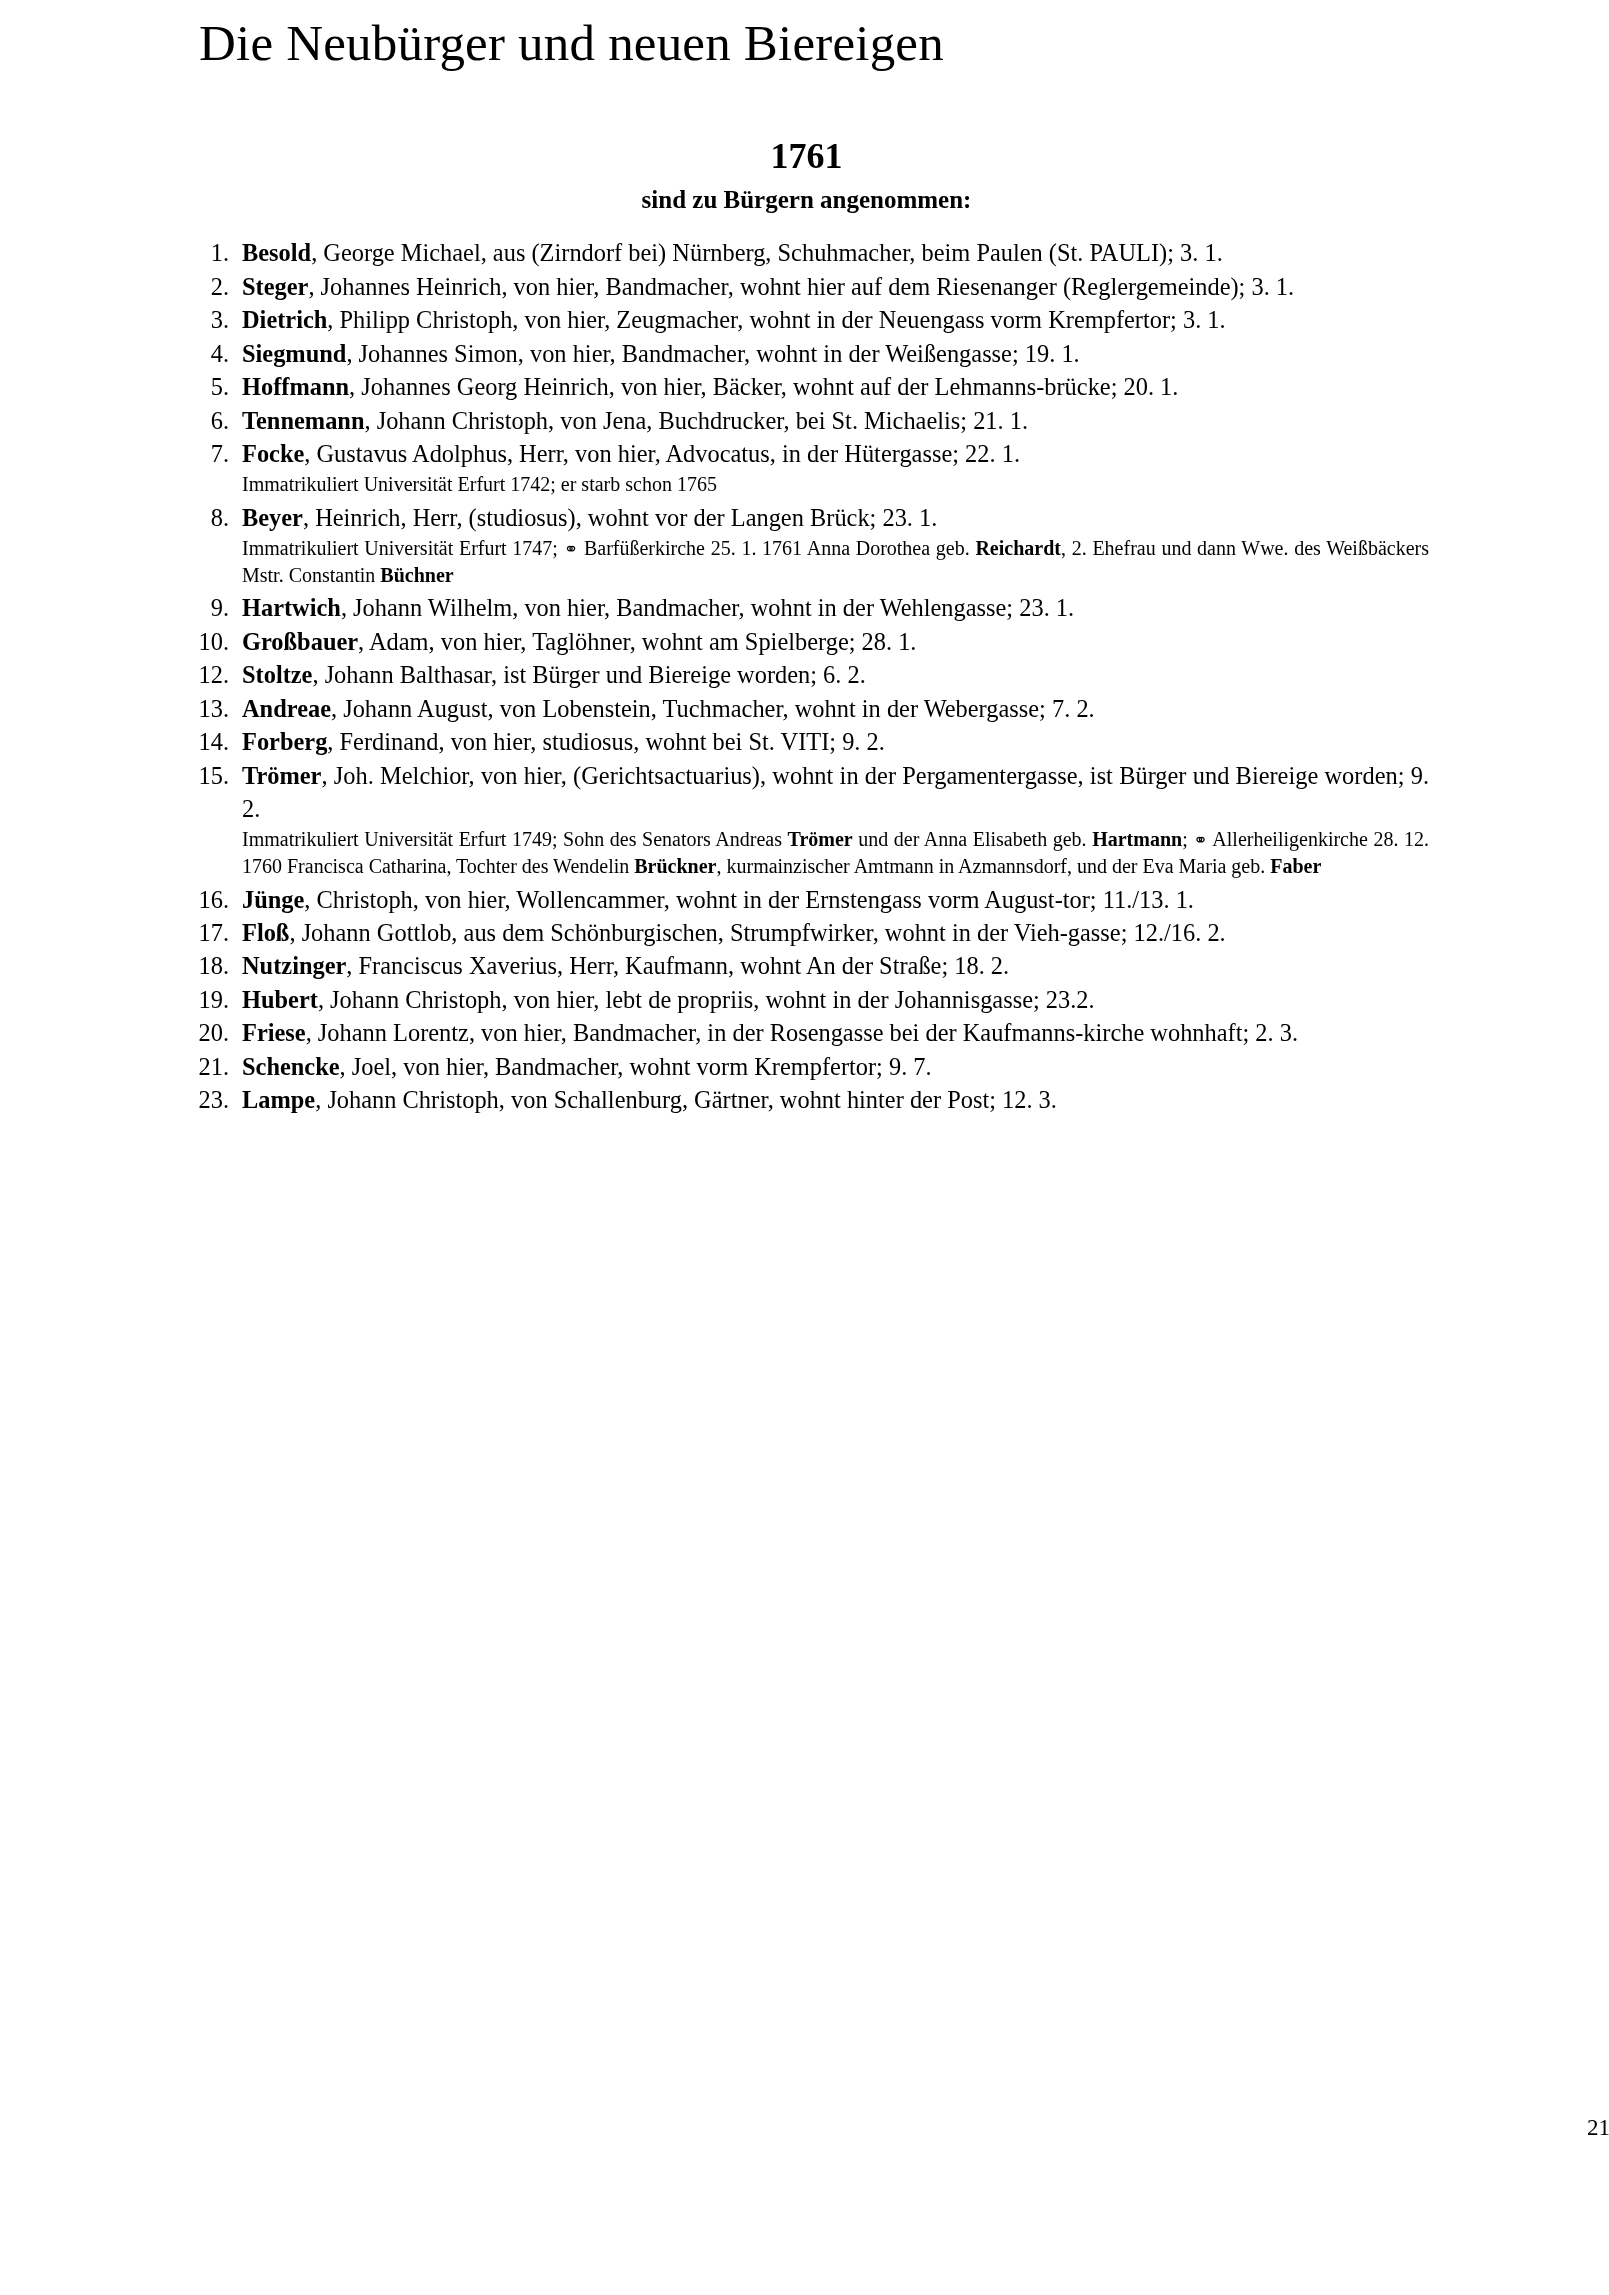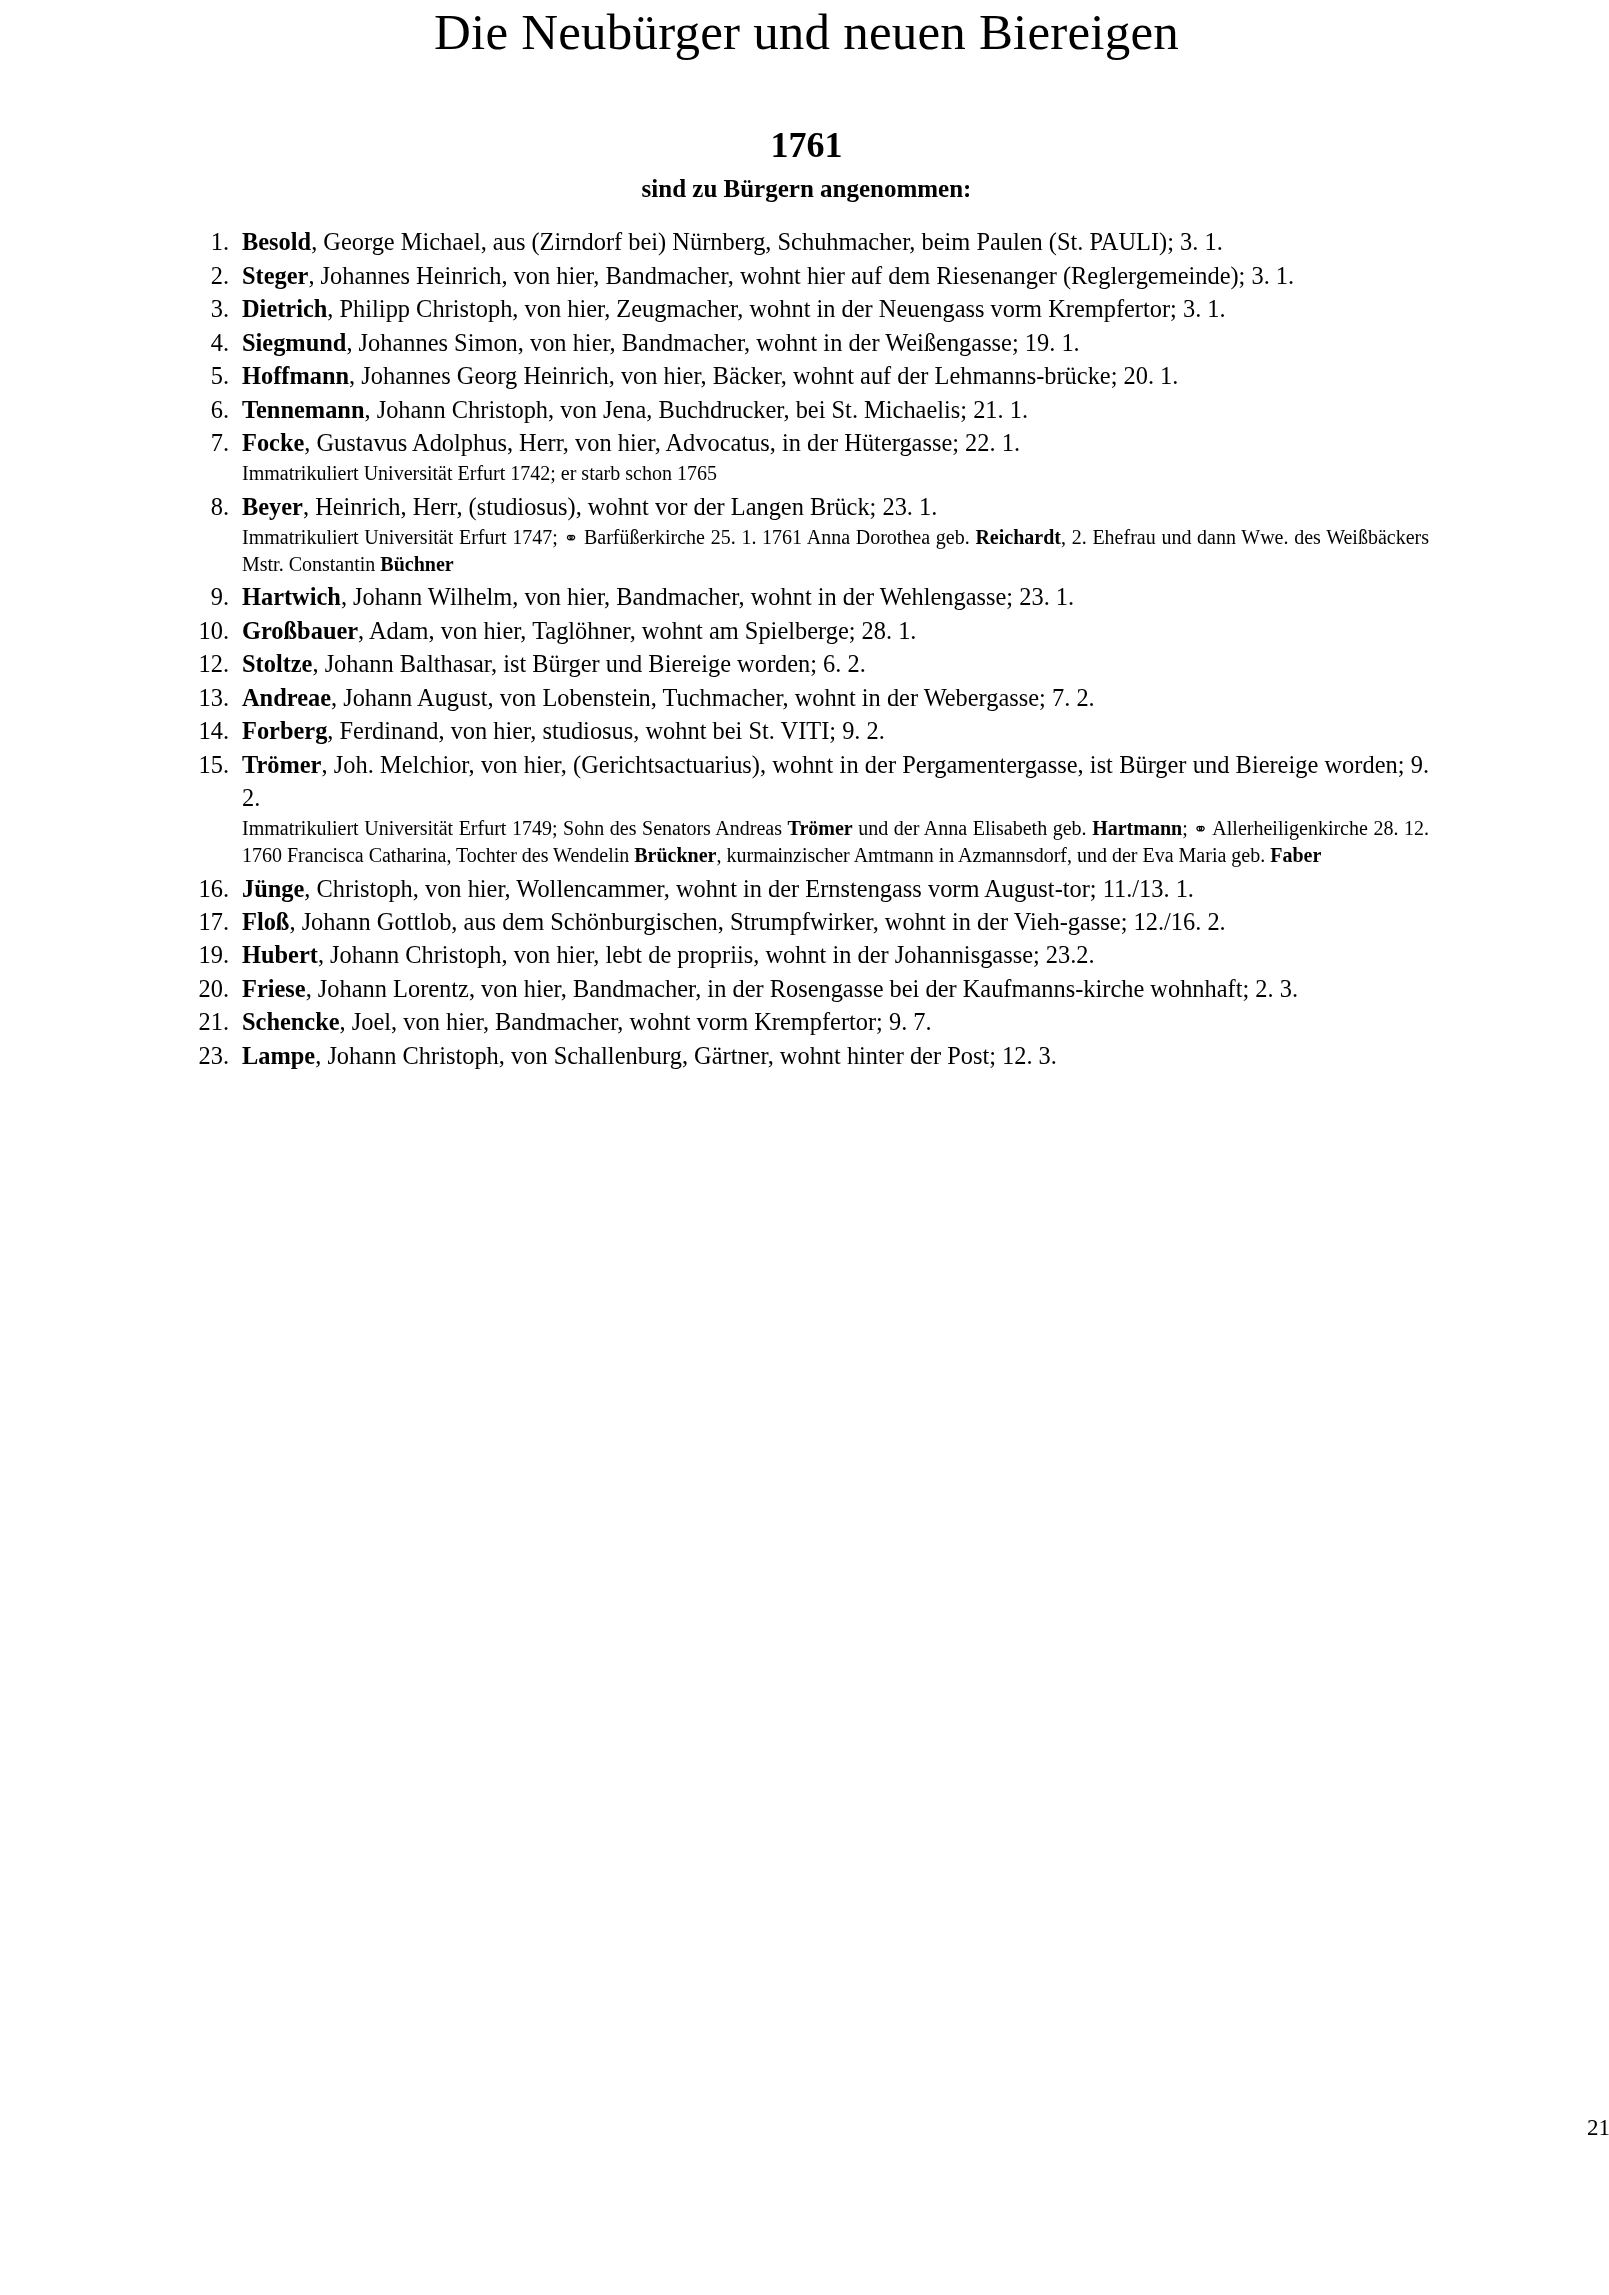--- a/index.html
+++ b/index.html
@@ -24,25 +24,24 @@
   }
   .content {
     position: absolute;
     left: 184px;
     top: 0;
     width: 1245px;
   }
 
   
   .doc-title {
-    text-align: center;
     font-size: 51px;
     line-height: 1.1;
     font-weight: normal;
-    margin: 4px;
+    margin: 15px;
     letter-spacing: 0.2px;
   }
   .year-block {
     text-align: center;
     margin-top: 66px;
   }
   .year-heading {
     font-size: 36px;
     font-weight: bold;
     line-height: 1.1;
@@ -187,20 +186,24 @@
         </li>
         <li class="entry">
           <span class="entry-num">16.</span>
           <span class="entry-text"><span class="surname">Jünge</span><span>, Christoph, von hier, Wollencammer, wohnt in der Ernstengass vorm August-tor; 11./13. 1.</span></span>
         </li>
         <li class="entry">
           <span class="entry-num">17.</span>
           <span class="entry-text"><span class="surname">Floß</span><span>, Johann Gottlob, aus dem Schönburgischen, Strumpfwirker, wohnt in der Vieh-gasse; 12./16. 2.</span></span>
         </li>
         <li class="entry">
+          <span class="entry-num">18.</span>
+          <span class="entry-text"><span class="surname">Nutzinger</span><span>, Franciscus Xaverius, Herr, Kaufmann, wohnt An der Straße; 18. 2.</span></span>
+        </li>
+        <li class="entry">
           <span class="entry-num">19.</span>
           <span class="entry-text"><span class="surname">Hubert</span><span>, Johann Christoph, von hier, lebt de propriis, wohnt in der Johannisgasse; 23.2.</span></span>
         </li>
         <li class="entry">
           <span class="entry-num">20.</span>
           <span class="entry-text"><span class="surname">Friese</span><span>, Johann Lorentz, von hier, Bandmacher, in der Rosengasse bei der Kaufmanns-kirche wohnhaft; 2. 3.</span></span>
         </li>
         <li class="entry">
           <span class="entry-num">21.</span>
           <span class="entry-text"><span class="surname">Schencke</span><span>, Joel, von hier, Bandmacher, wohnt vorm Krempfertor; 9. 7.</span></span>

